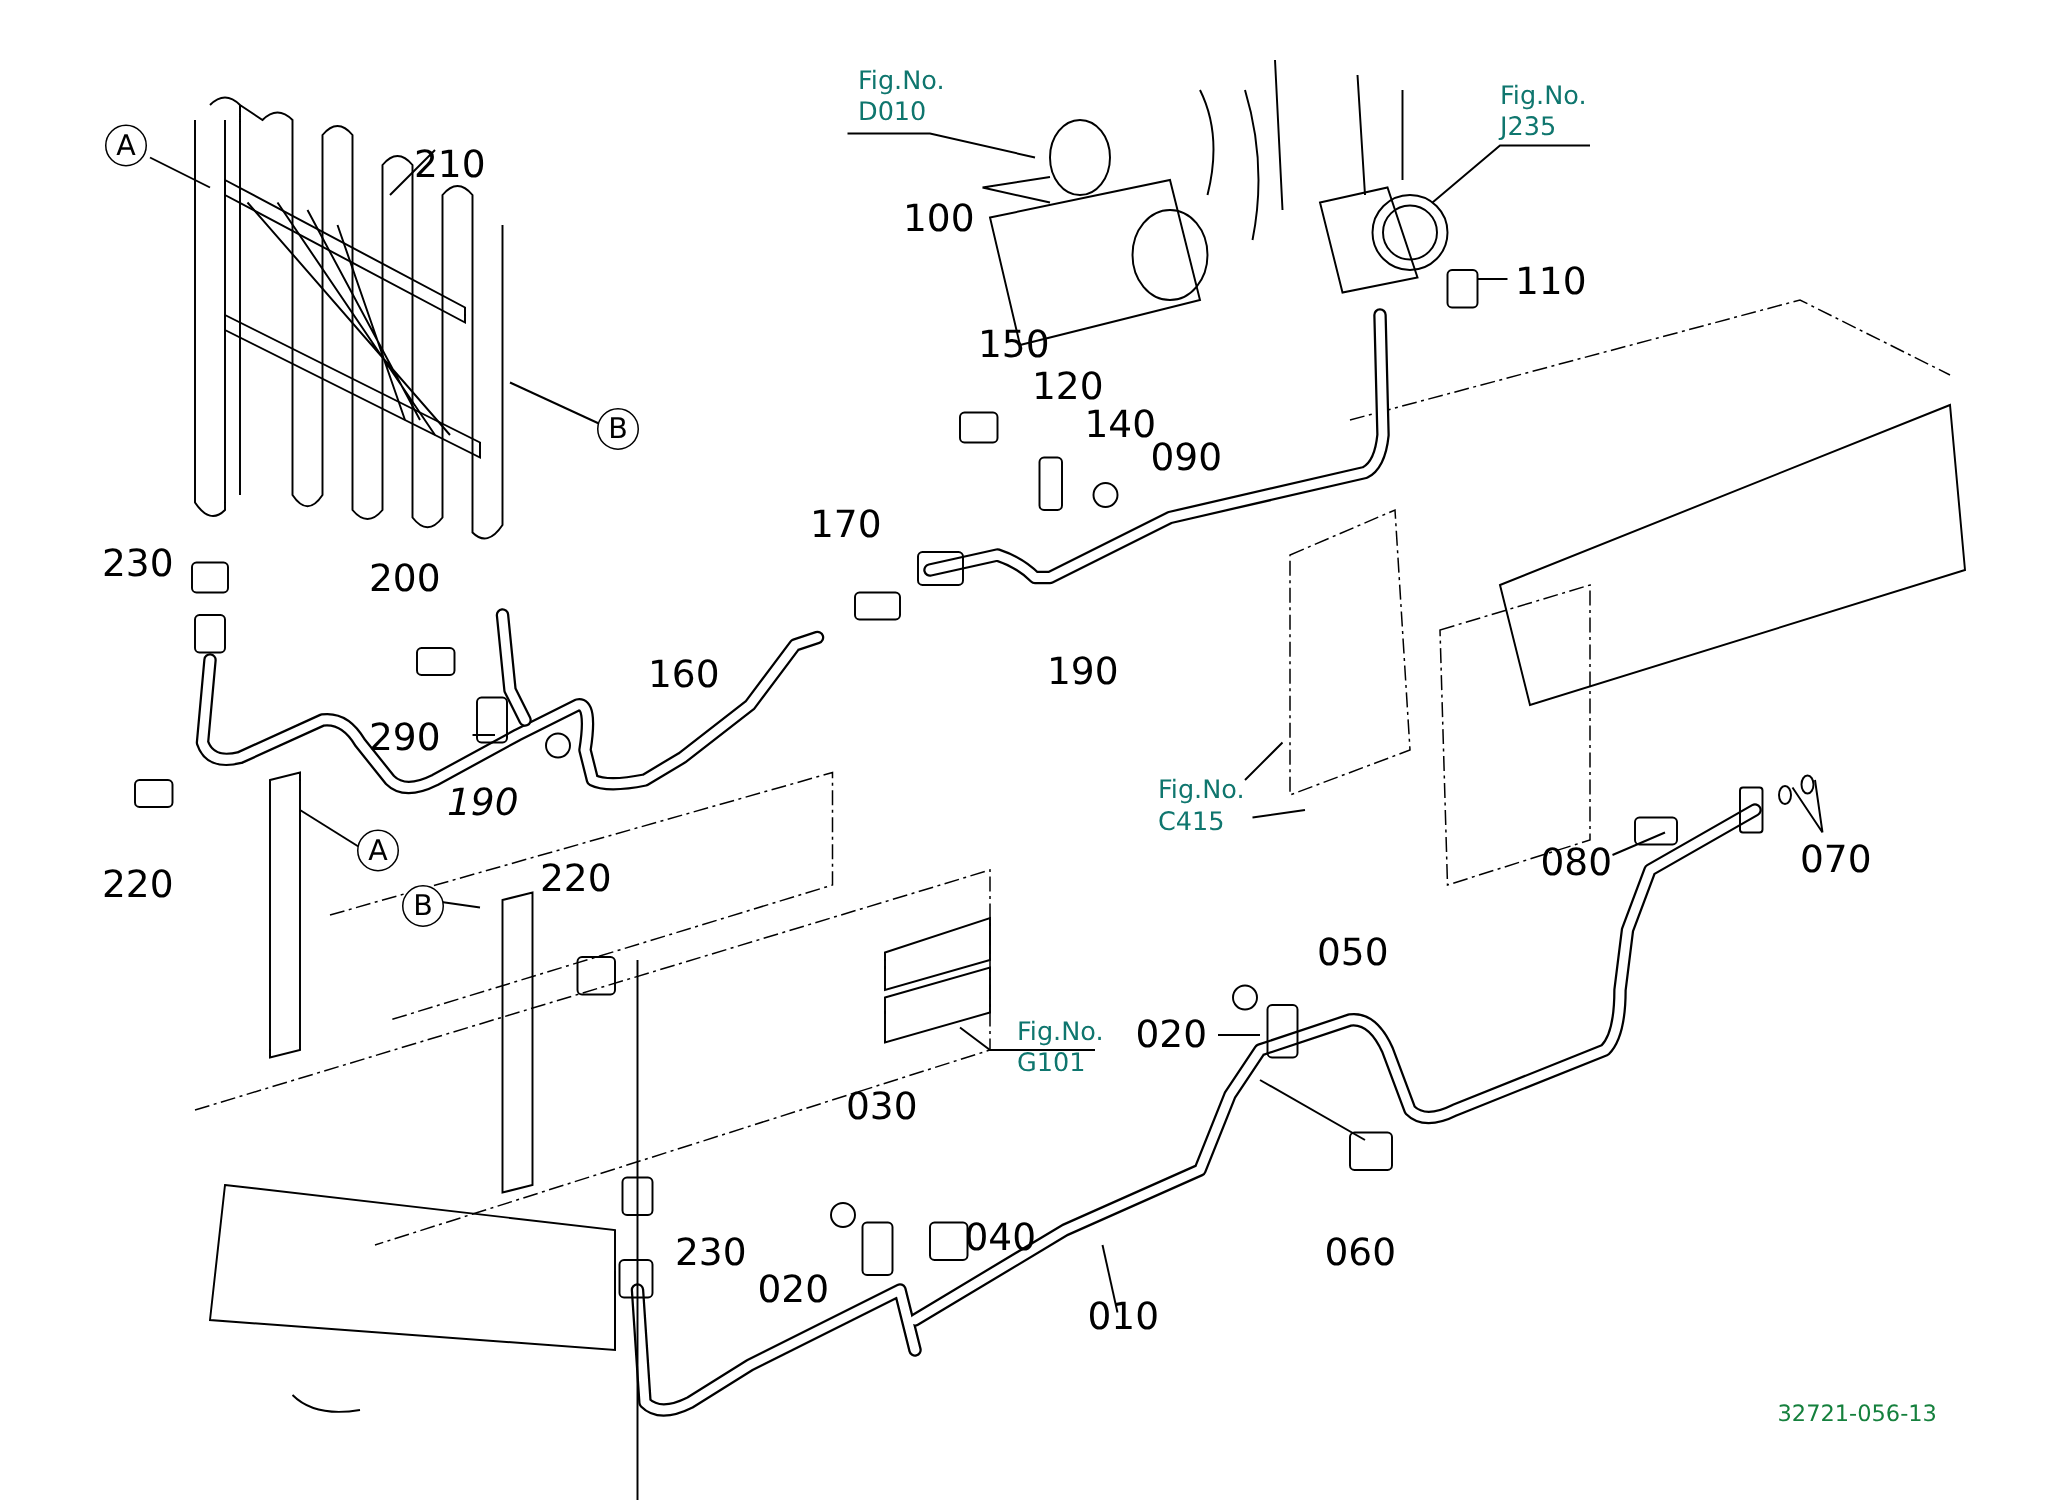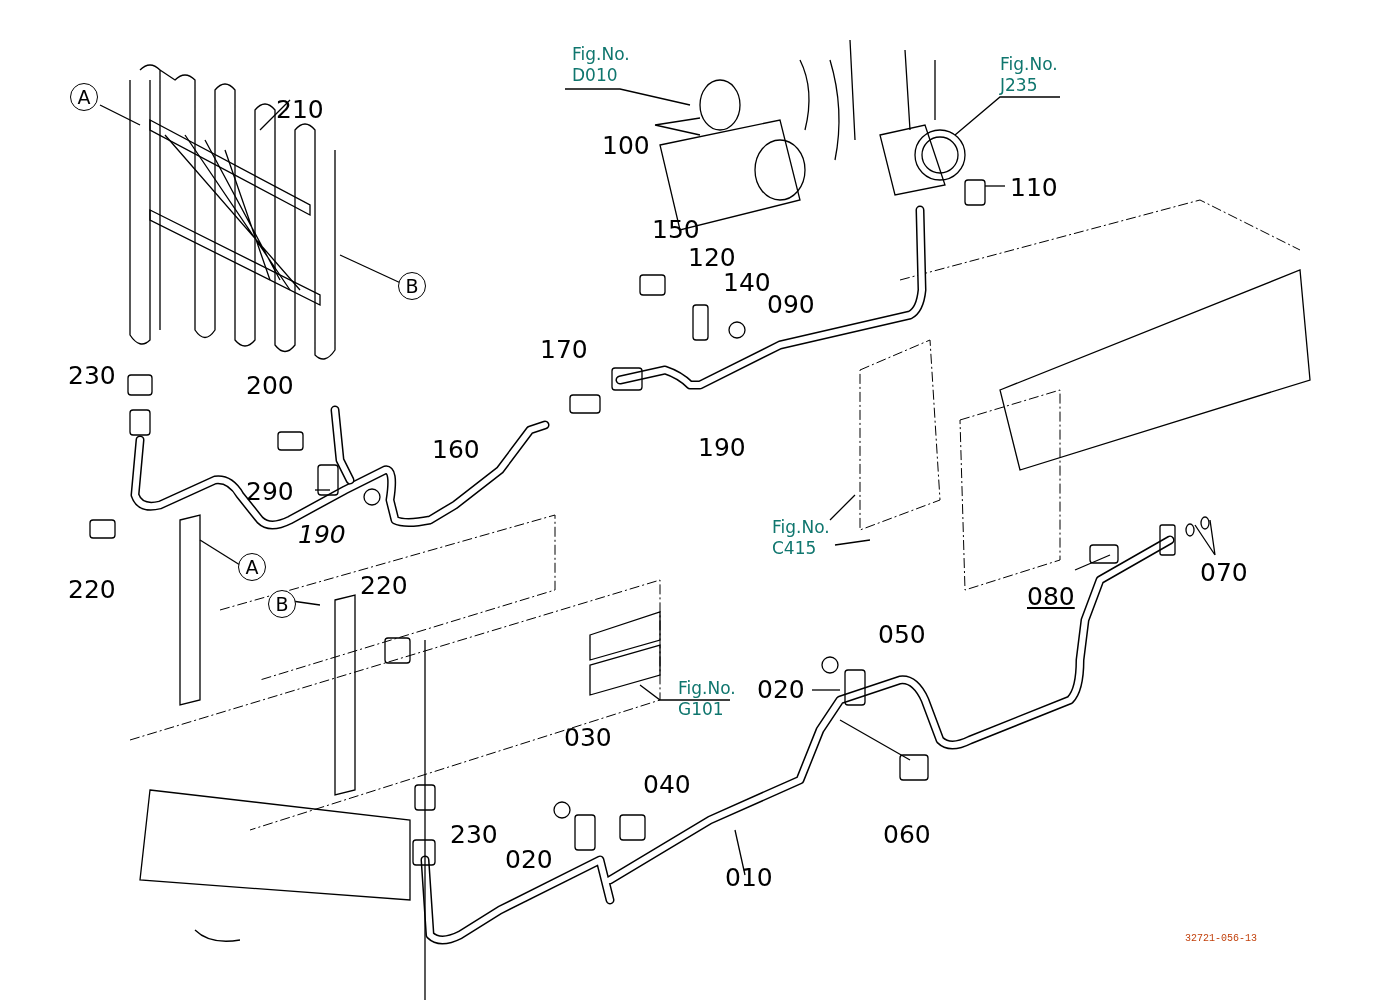--- a/index.html
+++ b/index.html
@@ -1,21 +1,21 @@
 <!DOCTYPE html>
 <html><head>
 <meta charset="utf-8">
 <style>
   html,body{margin:0;padding:0;background:#fff;}
   body{width:1379px;height:1001px;position:relative;overflow:hidden;font-family:"DejaVu Sans",sans-serif;}
   svg{position:absolute;left:0;top:0;}
   .lbl{position:absolute;font-size:25px;color:#000;line-height:1;white-space:nowrap;}
   .fig{position:absolute;font-size:17px;color:#0f766e;line-height:1.25;white-space:nowrap;}
   .circ{position:absolute;width:26px;height:26px;border:1.6px solid #000;border-radius:50%;font-size:19px;text-align:center;line-height:26px;background:#fff;}
-  .code{position:absolute;font-size:10px;color:#c2410c;font-family:Liberation Mono, monospace;}
+  .code{position:absolute;font-size:15px;color:#15803d;}
   .ln{stroke:#000;stroke-width:1.3;fill:none;}
   .dash{stroke:#000;stroke-width:1;fill:none;stroke-dasharray:10 3 2 3;}
   .pipe{stroke:#000;stroke-width:9;fill:none;stroke-linecap:round;stroke-linejoin:round;}
   .pipein{stroke:#fff;stroke-width:6;fill:none;stroke-linecap:round;stroke-linejoin:round;}
 </style>
 </head>
 <body>
 
 <svg width="1379" height="1001">
 
@@ -142,24 +142,24 @@
 <div class="lbl" style="left:767px;top:292px;">090</div>
 <div class="lbl" style="left:540px;top:337px;">170</div>
 <div class="lbl" style="left:68px;top:363px;">230</div>
 <div class="lbl" style="left:246px;top:373px;">200</div>
 <div class="lbl" style="left:698px;top:435px;">190</div>
 <div class="lbl" style="left:432px;top:437px;">160</div>
 <div class="lbl" style="left:246px;top:479px;">290</div>
 <div class="lbl" style="left:298px;top:522px;font-style:italic;">190</div>
 <div class="lbl" style="left:68px;top:577px;">220</div>
 <div class="lbl" style="left:360px;top:573px;">220</div>
-<div class="lbl" style="left:1027px;top:584px;text-decoration:underline;">080</div>
+<div class="lbl" style="left:1027px;top:562px;">080</div>
 <div class="lbl" style="left:1200px;top:560px;">070</div>
 <div class="lbl" style="left:878px;top:622px;">050</div>
 <div class="lbl" style="left:757px;top:677px;">020</div>
 <div class="lbl" style="left:552px;top:725px;margin-left:12px;">030</div>
-<div class="lbl" style="left:643px;top:772px;">040</div>
+<div class="lbl" style="left:643px;top:812px;">040</div>
 <div class="lbl" style="left:883px;top:822px;">060</div>
 <div class="lbl" style="left:450px;top:822px;">230</div>
 <div class="lbl" style="left:505px;top:847px;">020</div>
 <div class="lbl" style="left:725px;top:865px;">010</div>
 
 <div class="code" style="left:1185px;top:933px;">32721-056-13</div>
 
 </body></html>

